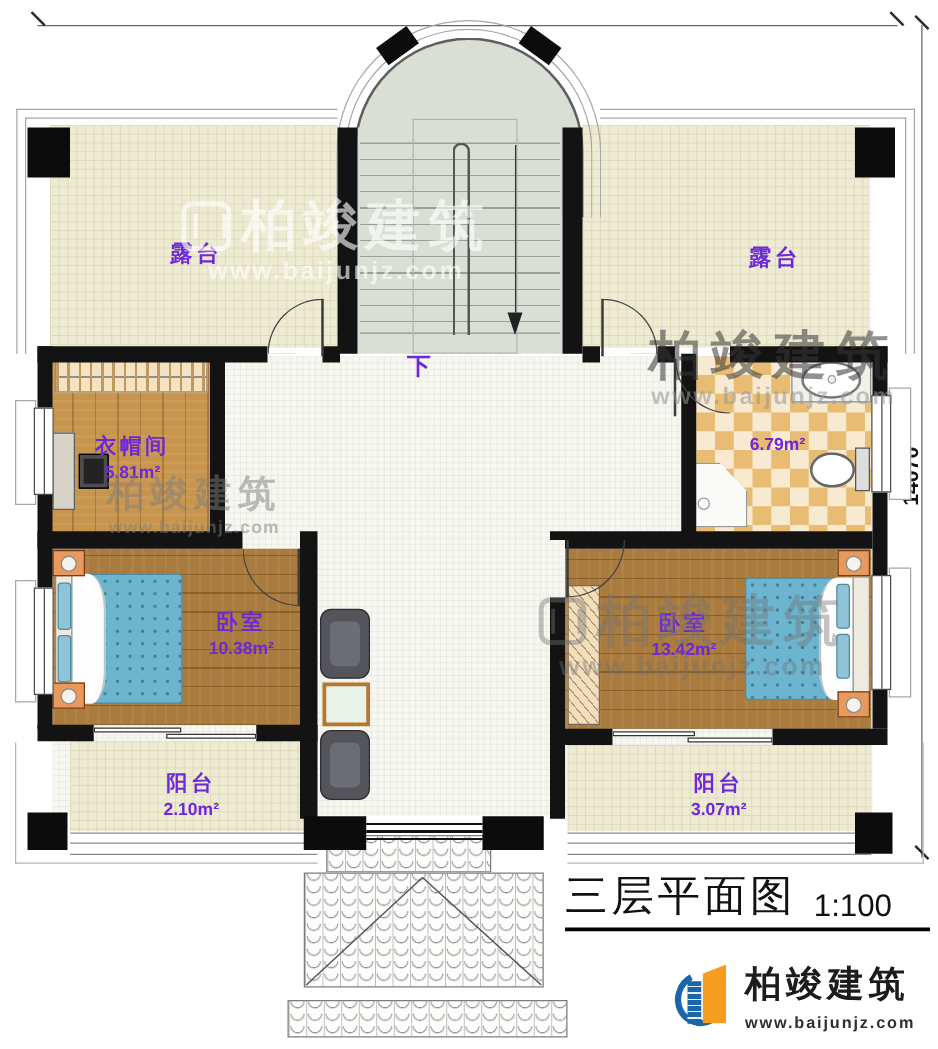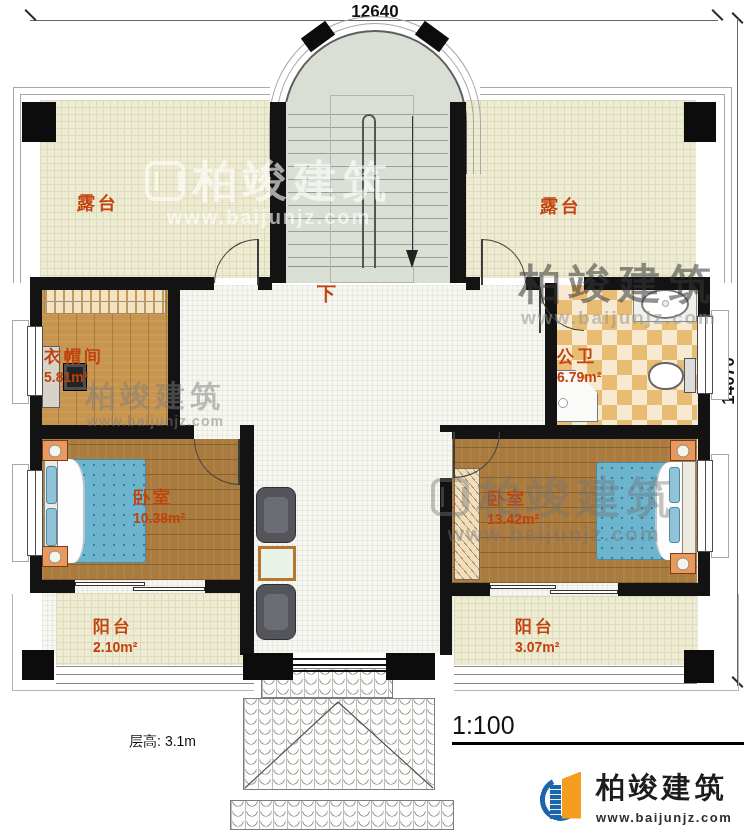--- a/index.html
+++ b/index.html
@@ -11,21 +11,21 @@
   .grid-cream{background-color:#eeebd3;background-image:linear-gradient(#dedabc 1px,transparent 1px),linear-gradient(90deg,#dedabc 1px,transparent 1px);background-size:7px 7px}
   .grid-hall{background-color:#f7f7f1;background-image:linear-gradient(rgba(120,120,100,.09) 1px,transparent 1px),linear-gradient(90deg,rgba(120,120,100,.09) 1px,transparent 1px);background-size:5px 5px}
   .stairfloor{background:#d9dfd5}
   .wood-c{background-color:#c8954e;background-image:repeating-linear-gradient(90deg,rgba(90,50,10,.28) 0 1px,transparent 1px 18px),repeating-linear-gradient(0deg,rgba(255,255,255,.06) 0 2px,transparent 2px 7px)}
   .wood-b{background-color:#aa7b3e;background-image:repeating-linear-gradient(0deg,rgba(70,40,8,.33) 0 1px,transparent 1px 15px),repeating-linear-gradient(90deg,rgba(255,255,255,.05) 0 2px,transparent 2px 9px)}
   .checker{background:conic-gradient(#e8bc72 90deg,#f7ead0 90deg 180deg,#e8bc72 180deg 270deg,#f7ead0 270deg);background-size:30px 30px}
   .tiles{background-color:#fdfdfb;background-image:radial-gradient(circle at 7px 0,rgba(0,0,0,0) 4.5px,#8f8f8f 5px,rgba(0,0,0,0) 6.2px),linear-gradient(90deg,#bdbdbd 1px,transparent 1px);background-size:14px 10px;border:1px solid #7c7c7c}
   .thinframe{position:absolute;border:1px solid #a8a8a8}
   .line{position:absolute;background:#666}
   .tick{position:absolute;width:15px;height:2px;background:#2b2b2b;transform:rotate(45deg)}
-  .room-label{position:absolute;font-weight:bold;color:#c2410c;line-height:1.3;white-space:nowrap;z-index:30}
+  .room-label{position:absolute;text-align:center;font-weight:bold;color:#6d28d9;line-height:1.3;white-space:nowrap;z-index:30}
   .rl-name{display:block;font-size:18px;letter-spacing:3px}
   .rl-area{display:block;font-size:15px;letter-spacing:0}
   .win{position:absolute;background:#fff;border:1px solid #4c4c4c;z-index:14}
   .winbar-v{position:absolute;top:0;bottom:0;left:50%;width:0;border-left:1px solid #4c4c4c}
   .leaf{position:absolute;background:#3d3d3d;z-index:16}
   .arc{position:absolute;z-index:16}
   .wm{position:absolute;font-weight:bold;text-align:center;white-space:nowrap;pointer-events:none;z-index:40;line-height:1.05;display:flex;flex-direction:column;align-items:center}
   .wm .row{display:flex;align-items:center;gap:8px}
   .wm-glyph{display:inline-block;border:4px solid currentColor;border-radius:9px;position:relative}
   .wm-glyph::after{content:"";position:absolute;left:20%;top:18%;width:60%;height:64%;border-left:3px solid currentColor;border-right:3px solid currentColor}
@@ -34,21 +34,20 @@
   .sofa{position:absolute;background:#54555b;border:1px solid #2c2d31;border-radius:9px}
   .sofa .seat{position:absolute;left:7px;top:9px;right:7px;bottom:9px;background:#6b6c74;border-radius:5px}
   .nstand{position:absolute;background:#e8995e;border:1px solid #7a3c16;z-index:5}
   .nstand .lamp{position:absolute;left:50%;top:50%;width:13px;height:13px;transform:translate(-50%,-50%);background:#f6f3ea;border:1px solid #8a8a8a;border-radius:50%}
 </style>
 </head>
 <body>
 
 <div id="plan">
 
-  <div class="abs" style="left:0;top:2px;width:750px;text-align:center;font-weight:bold;font-size:17px">12640</div>
   <div class="line" style="left:30px;top:20px;width:688px;height:1px"></div>
   <div class="tick" style="left:23px;top:14px"></div>
   <div class="tick" style="left:710px;top:14px"></div>
   <div class="line" style="left:737px;top:20px;width:1px;height:666px"></div>
   <div class="tick" style="left:730px;top:17px"></div>
   <div class="tick" style="left:730px;top:681px"></div>
   <div class="abs" style="left:690px;top:370px;width:80px;height:22px;text-align:center;font-weight:bold;font-size:17px;transform:rotate(-90deg)">14070</div>
 
   <div class="thinframe" style="left:13px;top:87px;width:257px;height:196px;border-right:none;border-bottom:none"></div>
   <div class="thinframe" style="left:20px;top:94px;width:250px;height:189px;border-right:none;border-bottom:none"></div>
@@ -94,21 +93,20 @@
 
   <div class="abs checker" style="left:557px;top:285px;width:140px;height:140px"></div>
   <div class="abs" style="left:633px;top:286px;width:64px;height:36px;background:#f1f1ec;border:1px solid #8a8a8a"></div>
   <div class="abs" style="left:641px;top:289px;width:48px;height:30px;background:#fff;border:2px solid #777;border-radius:50%"></div>
   <div class="abs" style="left:662px;top:300px;width:7px;height:7px;border:1px solid #999;border-radius:50%;background:#eee"></div>
   <div class="abs" style="left:648px;top:362px;width:36px;height:28px;background:#fff;border:2px solid #666;border-radius:46% 50% 50% 46% / 50%"></div>
   <div class="abs" style="left:684px;top:358px;width:12px;height:35px;background:#ddd;border:1px solid #555"></div>
   <div class="abs" style="left:548px;top:370px;width:50px;height:52px;background:#fafaf8;border:1px solid #777;clip-path:polygon(0 0,55% 0,100% 45%,100% 100%,0 100%)"></div>
   <div class="abs" style="left:558px;top:398px;width:10px;height:10px;border:1px solid #999;border-radius:50%;background:#fff"></div>
   <div class="room-label" style="left:557px;top:346px;width:130px">
-    <span class="rl-name" style="font-size:17px">公卫</span>
     <span class="rl-area" style="font-size:14px">6.79m²</span>
   </div>
 
 
   <div class="abs wood-b" style="left:42px;top:439px;width:198px;height:141px"></div>
   <div class="nstand" style="left:42px;top:440px;width:26px;height:21px">
       <span class="lamp"></span>
     </div>
   <div class="nstand" style="left:42px;top:546px;width:26px;height:21px">
       <span class="lamp"></span>
@@ -265,27 +263,24 @@
   </div>
   <div class="wm" style="left:398px;top:474px;width:312px;color:rgba(115,115,115,.42)">
     <div class="row">
       <span class="wm-glyph" style="width:38px;height:38px"></span>
       <span style="font-size:44px;letter-spacing:6px">柏竣建筑</span>
     </div>
     <span style="font-size:21px;letter-spacing:2px;margin-top:3px">www.baijunjz.com</span>
   </div>
 
   <div class="abs" style="left:24px;top:728px;width:172px;text-align:right;font-size:14px;line-height:1.9;color:#0d0d0d">
-    <div>
-      <span>层高:</span>
-      <span>3.1m</span>
-    </div>
   </div>
 
   <div class="abs" style="left:452px;top:700px;width:292px;height:45px;border-bottom:3px solid #000;display:flex;align-items:flex-end;gap:14px;padding-bottom:2px">
+    <span style="font-size:34px;letter-spacing:3px;color:#111">三层平面图</span>
     <span style="font-size:25px;color:#111">1:100</span>
   </div>
 
   <div class="abs" style="left:540px;top:768px;display:flex;align-items:center;gap:8px">
     <div class="abs" style="position:relative;width:48px;height:56px">
       <span class="abs" style="left:0;top:8px;width:42px;height:44px;border:5px solid transparent;border-left:5px solid #1b66ab;border-bottom:5px solid #1b66ab;border-radius:50%;transform:rotate(18deg)"></span>
       <span class="abs" style="left:22px;top:3px;width:19px;height:47px;background:#f49d1e;clip-path:polygon(0 16%,100% 0,100% 100%,0 100%)"></span>
       <span class="abs" style="left:10px;top:16px;width:11px;height:34px;background:#1b66ab;background-image:repeating-linear-gradient(180deg,transparent 0 4px,rgba(255,255,255,.9) 4px 5px)"></span>
     </div>
     <div style="display:flex;flex-direction:column">

